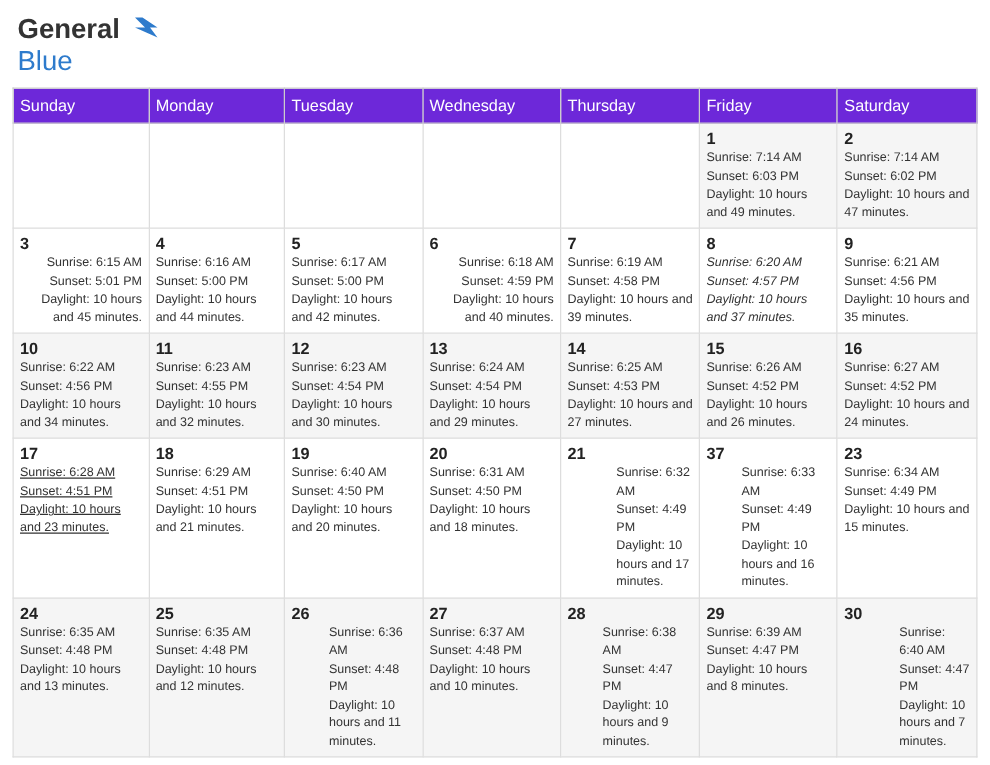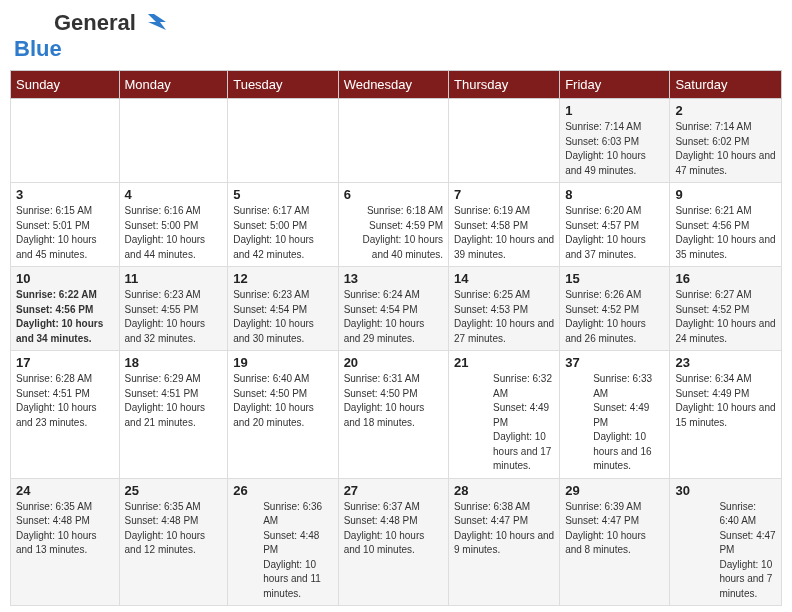--- a/index.html
+++ b/index.html
@@ -19,41 +19,40 @@
     }
     .logo-area {
       display: flex;
       flex-direction: column;
       align-items: flex-start;
     }
     .logo-row {
       display: flex;
       align-items: center;
       gap: 2px;
-      margin-left: 40px;
     }
     .title-area {
       text-align: right;
     }
     .month-title {
       font-size: 36px;
       color: #333;
       font-weight: normal;
     }
     .location-title {
       font-size: 16px;
       color: #555;
     }
     .calendar {
       width: 100%;
       border-collapse: collapse;
       font-size: 11px;
     }
     .calendar th {
-      background-color: #7f1d1d;
+      background-color: #6d28d9;
       color: #fff;
       text-align: left;
       padding: 6px 5px;
       font-size: 13px;
       font-weight: normal;
       border: 1px solid #ccc;
     }
     .calendar td {
       border: 1px solid #ddd;
       vertical-align: top;
@@ -89,21 +88,21 @@
 
 <div class="header-area">
   <div class="logo-area">
     <div class="logo-row">
       <span style="font-size:22px;font-weight:bold;color:#333;">General</span>
       <svg width="32" height="22" viewBox="0 0 32 22">
         <polygon points="16,2 28,10 22,10 28,18 10,10 18,10 10,2" fill="#2e7bcc"></polygon>
       </svg>
     </div>
     <div>
-      <span style="font-size:22px;font-weight:bold;color:#2e7bcc;">Blue</span>
+      <span style="font-size:22px;font-weight:normal;color:#2e7bcc;">Blue</span>
     </div>
   </div>
   <div class="title-area">
     <div class="month-title"></div>
     <div class="location-title"></div>
   </div>
 </div>
 
 <table class="calendar">
   <thead>
@@ -133,21 +132,21 @@
         <td>
           <span class="day-num">2</span>
           <div class="day-info" style="white-space: pre-line;">Sunrise: 7:14 AM
 Sunset: 6:02 PM
 Daylight: 10 hours and 47 minutes.</div>
         </td>
       </tr>
       <tr>
         <td>
           <span class="day-num">3</span>
-          <div class="day-info" style="white-space: pre-line;">Sunrise: 6:15 AM
+          <div class="day-info" style="white-space: pre-line; text-align: right;">Sunrise: 6:15 AM
 Sunset: 5:01 PM
 Daylight: 10 hours and 45 minutes.</div>
         </td>
         <td>
           <span class="day-num">4</span>
           <div class="day-info" style="white-space: pre-line;">Sunrise: 6:16 AM
 Sunset: 5:00 PM
 Daylight: 10 hours and 44 minutes.</div>
         </td>
         <td>
@@ -163,35 +162,35 @@
 Daylight: 10 hours and 40 minutes.</div>
         </td>
         <td>
           <span class="day-num">7</span>
           <div class="day-info" style="white-space: pre-line;">Sunrise: 6:19 AM
 Sunset: 4:58 PM
 Daylight: 10 hours and 39 minutes.</div>
         </td>
         <td>
           <span class="day-num">8</span>
-          <div class="day-info" style="white-space: pre-line;">Sunrise: 6:20 AM
+          <div class="day-info" style="white-space: pre-line; font-style: italic;">Sunrise: 6:20 AM
 Sunset: 4:57 PM
 Daylight: 10 hours and 37 minutes.</div>
         </td>
         <td>
           <span class="day-num">9</span>
           <div class="day-info" style="white-space: pre-line;">Sunrise: 6:21 AM
 Sunset: 4:56 PM
 Daylight: 10 hours and 35 minutes.</div>
         </td>
       </tr>
       <tr>
         <td>
           <span class="day-num">10</span>
-          <div class="day-info" style="white-space: pre-line; font-weight: bold;">Sunrise: 6:22 AM
+          <div class="day-info" style="white-space: pre-line;">Sunrise: 6:22 AM
 Sunset: 4:56 PM
 Daylight: 10 hours and 34 minutes.</div>
         </td>
         <td>
           <span class="day-num">11</span>
           <div class="day-info" style="white-space: pre-line;">Sunrise: 6:23 AM
 Sunset: 4:55 PM
 Daylight: 10 hours and 32 minutes.</div>
         </td>
         <td>
@@ -221,21 +220,21 @@
         <td>
           <span class="day-num">16</span>
           <div class="day-info" style="white-space: pre-line;">Sunrise: 6:27 AM
 Sunset: 4:52 PM
 Daylight: 10 hours and 24 minutes.</div>
         </td>
       </tr>
       <tr>
         <td>
           <span class="day-num">17</span>
-          <div class="day-info" style="white-space: pre-line;">Sunrise: 6:28 AM
+          <div class="day-info" style="white-space: pre-line; text-decoration: underline;">Sunrise: 6:28 AM
 Sunset: 4:51 PM
 Daylight: 10 hours and 23 minutes.</div>
         </td>
         <td>
           <span class="day-num">18</span>
           <div class="day-info" style="white-space: pre-line;">Sunrise: 6:29 AM
 Sunset: 4:51 PM
 Daylight: 10 hours and 21 minutes.</div>
         </td>
         <td>
@@ -289,21 +288,21 @@
 Daylight: 10 hours and 11 minutes.</div>
         </td>
         <td>
           <span class="day-num">27</span>
           <div class="day-info" style="white-space: pre-line;">Sunrise: 6:37 AM
 Sunset: 4:48 PM
 Daylight: 10 hours and 10 minutes.</div>
         </td>
         <td>
           <span class="day-num">28</span>
-          <div class="day-info" style="white-space: pre-line;">Sunrise: 6:38 AM
+          <div class="day-info" style="white-space: pre-line; margin-left: 28px;">Sunrise: 6:38 AM
 Sunset: 4:47 PM
 Daylight: 10 hours and 9 minutes.</div>
         </td>
         <td>
           <span class="day-num">29</span>
           <div class="day-info" style="white-space: pre-line;">Sunrise: 6:39 AM
 Sunset: 4:47 PM
 Daylight: 10 hours and 8 minutes.</div>
         </td>
         <td>

